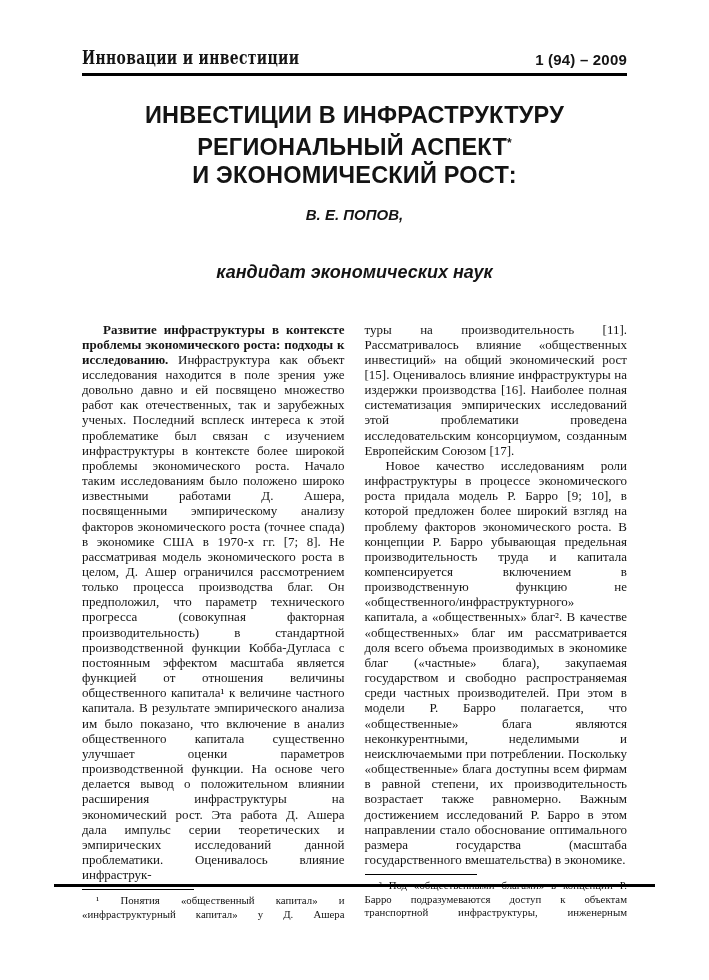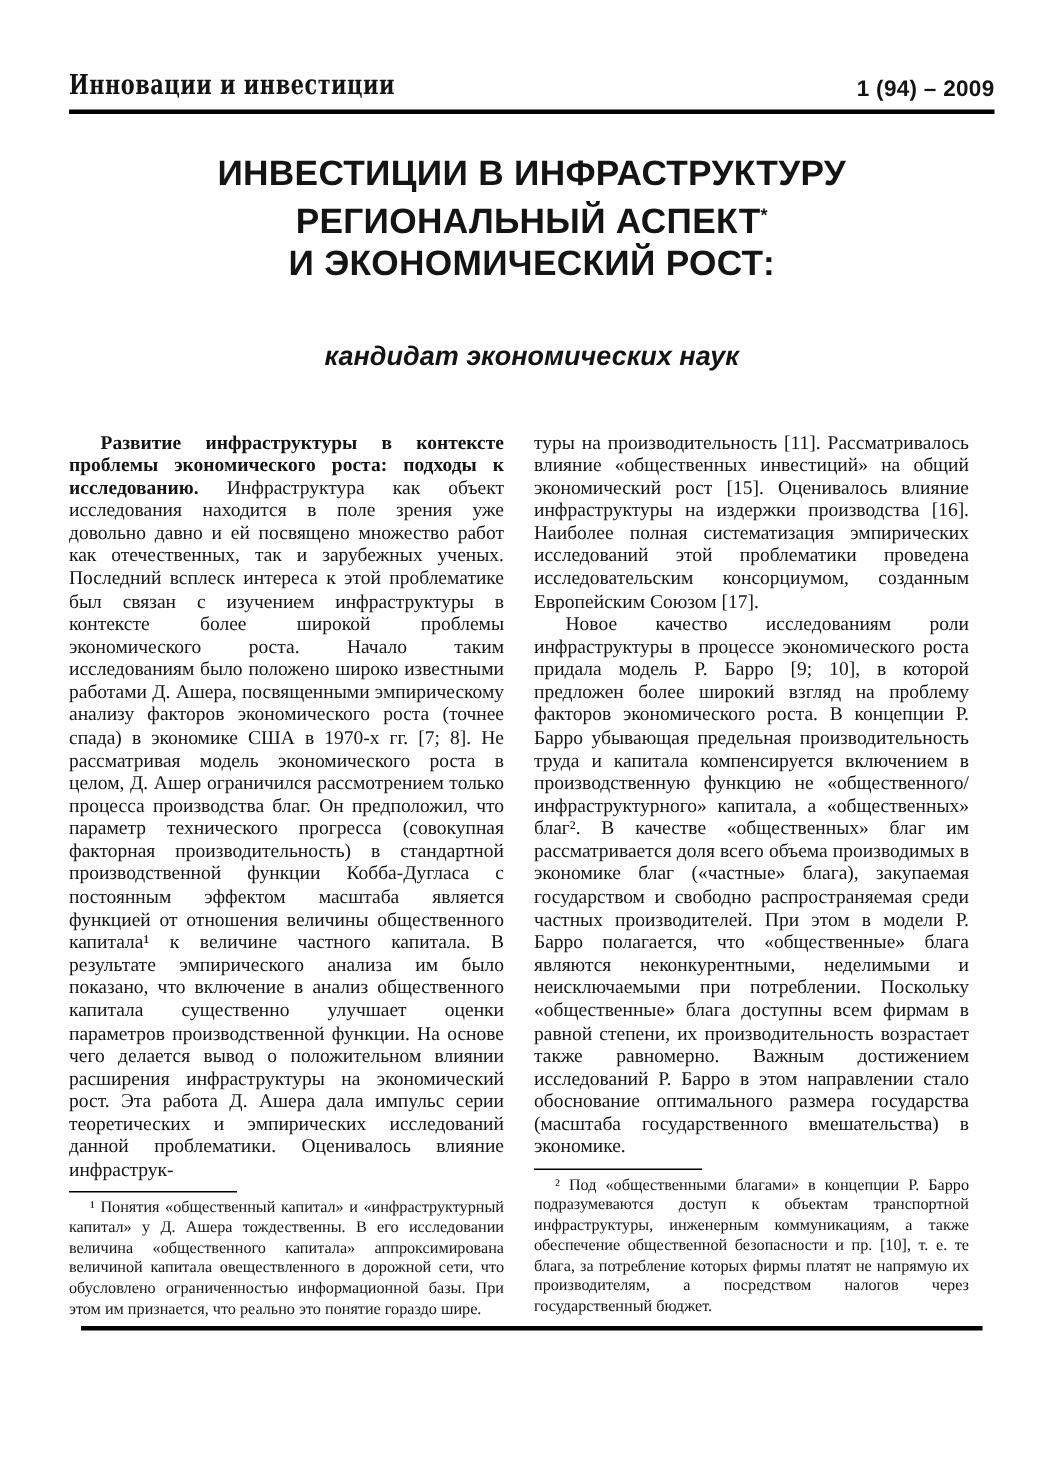--- a/index.html
+++ b/index.html
@@ -6,21 +6,21 @@
   .page {
     position:relative;
     width:709px; height:980px;
     background:#ffffff;
     overflow:hidden;
     font-family:"Liberation Serif", serif;
     color:#141414;
     margin:0 auto;
     box-sizing:border-box;
   }
-  .inner { padding:0 46px; }
+  .inner { padding:0 82px; }
 
   
   .page-header {
     margin-top:48px;
     display:flex; justify-content:space-between; align-items:flex-end;
   }
   .header-name-wrap { width:168px; overflow:visible; }
   .journal-name {
     display:inline-block;
     font-family:"DejaVu Serif", serif;
@@ -113,20 +113,21 @@
     </div>
     <div class="header-rule"></div>
 
     <h1 class="article-title">
       <div>ИНВЕСТИЦИИ В ИНФРАСТРУКТУРУ</div>
       <div><span>РЕГИОНАЛЬНЫЙ АСПЕКТ</span><sup class="title-fn-mark">*</sup></div>
       <div>И ЭКОНОМИЧЕСКИЙ РОСТ:</div>
     </h1>
 
     <div class="author-block">
+      <div class="author-name">В. Е. ПОПОВ,</div>
       <div class="author-degree">кандидат экономических наук</div>
     </div>
 
     <div class="columns">
 
       <div class="col">
         <p class="para indent"><span class="lead">Развитие инфраструктуры в контексте проблемы экономического роста: подходы к исследованию.</span><span> Инфраструктура как объект исследования находится в поле зрения уже довольно давно и ей посвящено множество работ как отечественных, так и зарубежных ученых. Последний всплеск интереса к этой проблематике был связан с изучением инфраструктуры в контексте более широкой проблемы экономического роста. Начало таким исследованиям было положено широко известными работами Д. Ашера, посвященными эмпирическому анализу факторов экономического роста (точнее спада) в экономике США в 1970-х гг. [7; 8]. Не рассматривая модель экономического роста в целом, Д. Ашер ограничился рассмотрением только процесса производства благ. Он предположил, что параметр технического прогресса (совокупная факторная производительность) в стандартной производственной функции Кобба-Дугласа с постоянным эффектом масштаба является функцией от отношения величины общественного капитала¹ к величине частного капитала. В результате эмпирического анализа им было показано, что включение в анализ общественного капитала существенно улучшает оценки параметров производственной функции. На основе чего делается вывод о положительном влиянии расширения инфраструктуры на экономический рост. Эта работа Д. Ашера дала импульс серии теоретических и эмпирических исследований данной проблематики. Оценивалось влияние инфраструк-</span></p>
 
         <div class="footnote-block">
           <div class="fn-rule"></div>

